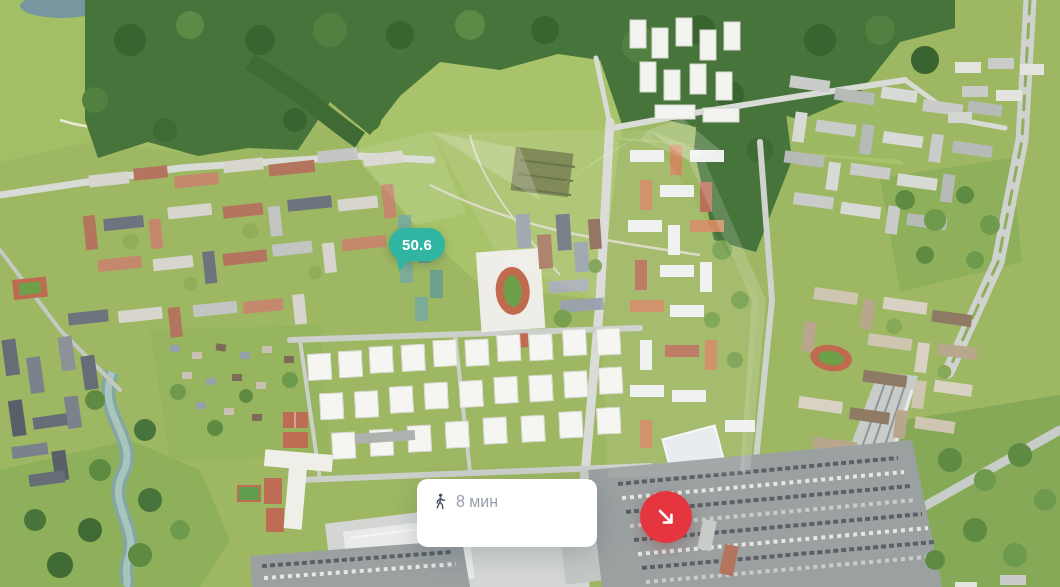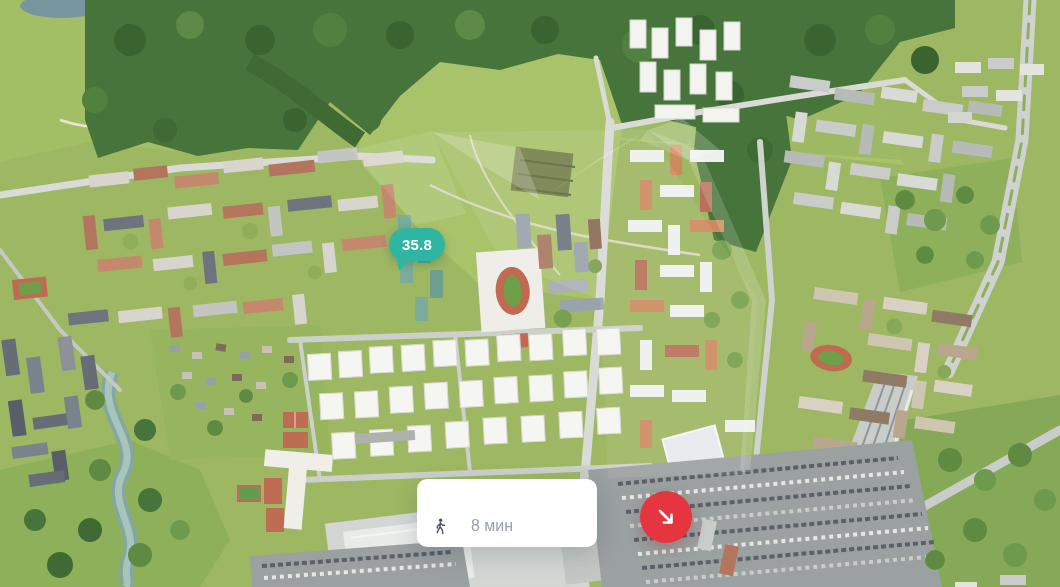--- a/index.html
+++ b/index.html
@@ -21,21 +21,21 @@
     border-top:12px solid #2fb5a2;border-right:14px solid transparent;
     transform:rotate(-12deg);
   }
   
   .metro-card{
     position:absolute;left:417px;top:479px;width:180px;height:68px;
     background:#ffffff;border-radius:10px;box-shadow:0 8px 24px rgba(30,40,60,.18);
     padding:14px 0 0 16px;box-sizing:border-box;z-index:30;
   }
   .metro-card .title{font-size:18px;font-weight:700;color:#3b425a;letter-spacing:.2px;}
-  .metro-card .row{display:flex;align-items:center;gap:24px;margin-top:24px;}
+  .metro-card .row{display:flex;gap:9px;margin-top:0;}
   .metro-card .walk-time{font-size:16px;color:#99a1ae;}
   
   .fab{
     position:absolute;left:640px;top:491px;width:52px;height:52px;border:none;
     border-radius:50%;background:#e5353f;display:flex;align-items:center;justify-content:center;
     cursor:pointer;box-shadow:0 6px 16px rgba(120,20,25,.25);z-index:30;padding:0;
   }
 </style>
 </head>
 <body>
@@ -432,21 +432,21 @@
     <polygon points="432,132 648,130 758,300 744,474 608,478 600,300 500,260" opacity="0.08"></polygon>
     <polygon points="432,132 483,166 540,200 520,148" opacity="0.20"></polygon>
     <polygon points="540,200 587,168 648,130 600,158" opacity="0.24"></polygon>
     <polygon points="648,130 682,118 720,150 688,160" opacity="0.20"></polygon>
     <polygon points="648,130 700,150 766,300 750,472 740,472 752,300 688,160 640,140" opacity="0.16"></polygon>
     <polygon points="352,150 432,131 466,214 415,225" opacity="0.10"></polygon>
   </g>
 </svg>
 
   <div class="price-marker">
-    <span class="label">35.8</span>
+    <span class="label">50.6</span>
     <span class="tail"></span>
   </div>
 
   <div class="metro-card">
     <div class="row">
       <svg width="14" height="17" viewBox="0 0 14 17">
         <circle cx="7.6" cy="2.2" r="1.7" fill="#4a5263"></circle>
         <path d="M7.4,4.6 L7,8.6 M7,8.6 L4.2,14.8 M7,8.6 L9.4,12.2 L9.8,15.6 M7.3,5.4 L4.6,8 L4.2,10 M7.3,5.4 L10,7.4 L11.6,7.2" stroke="#4a5263" stroke-width="1.4" fill="none" stroke-linecap="round" stroke-linejoin="round"></path>
       </svg>
       <span class="walk-time">8 мин</span>

